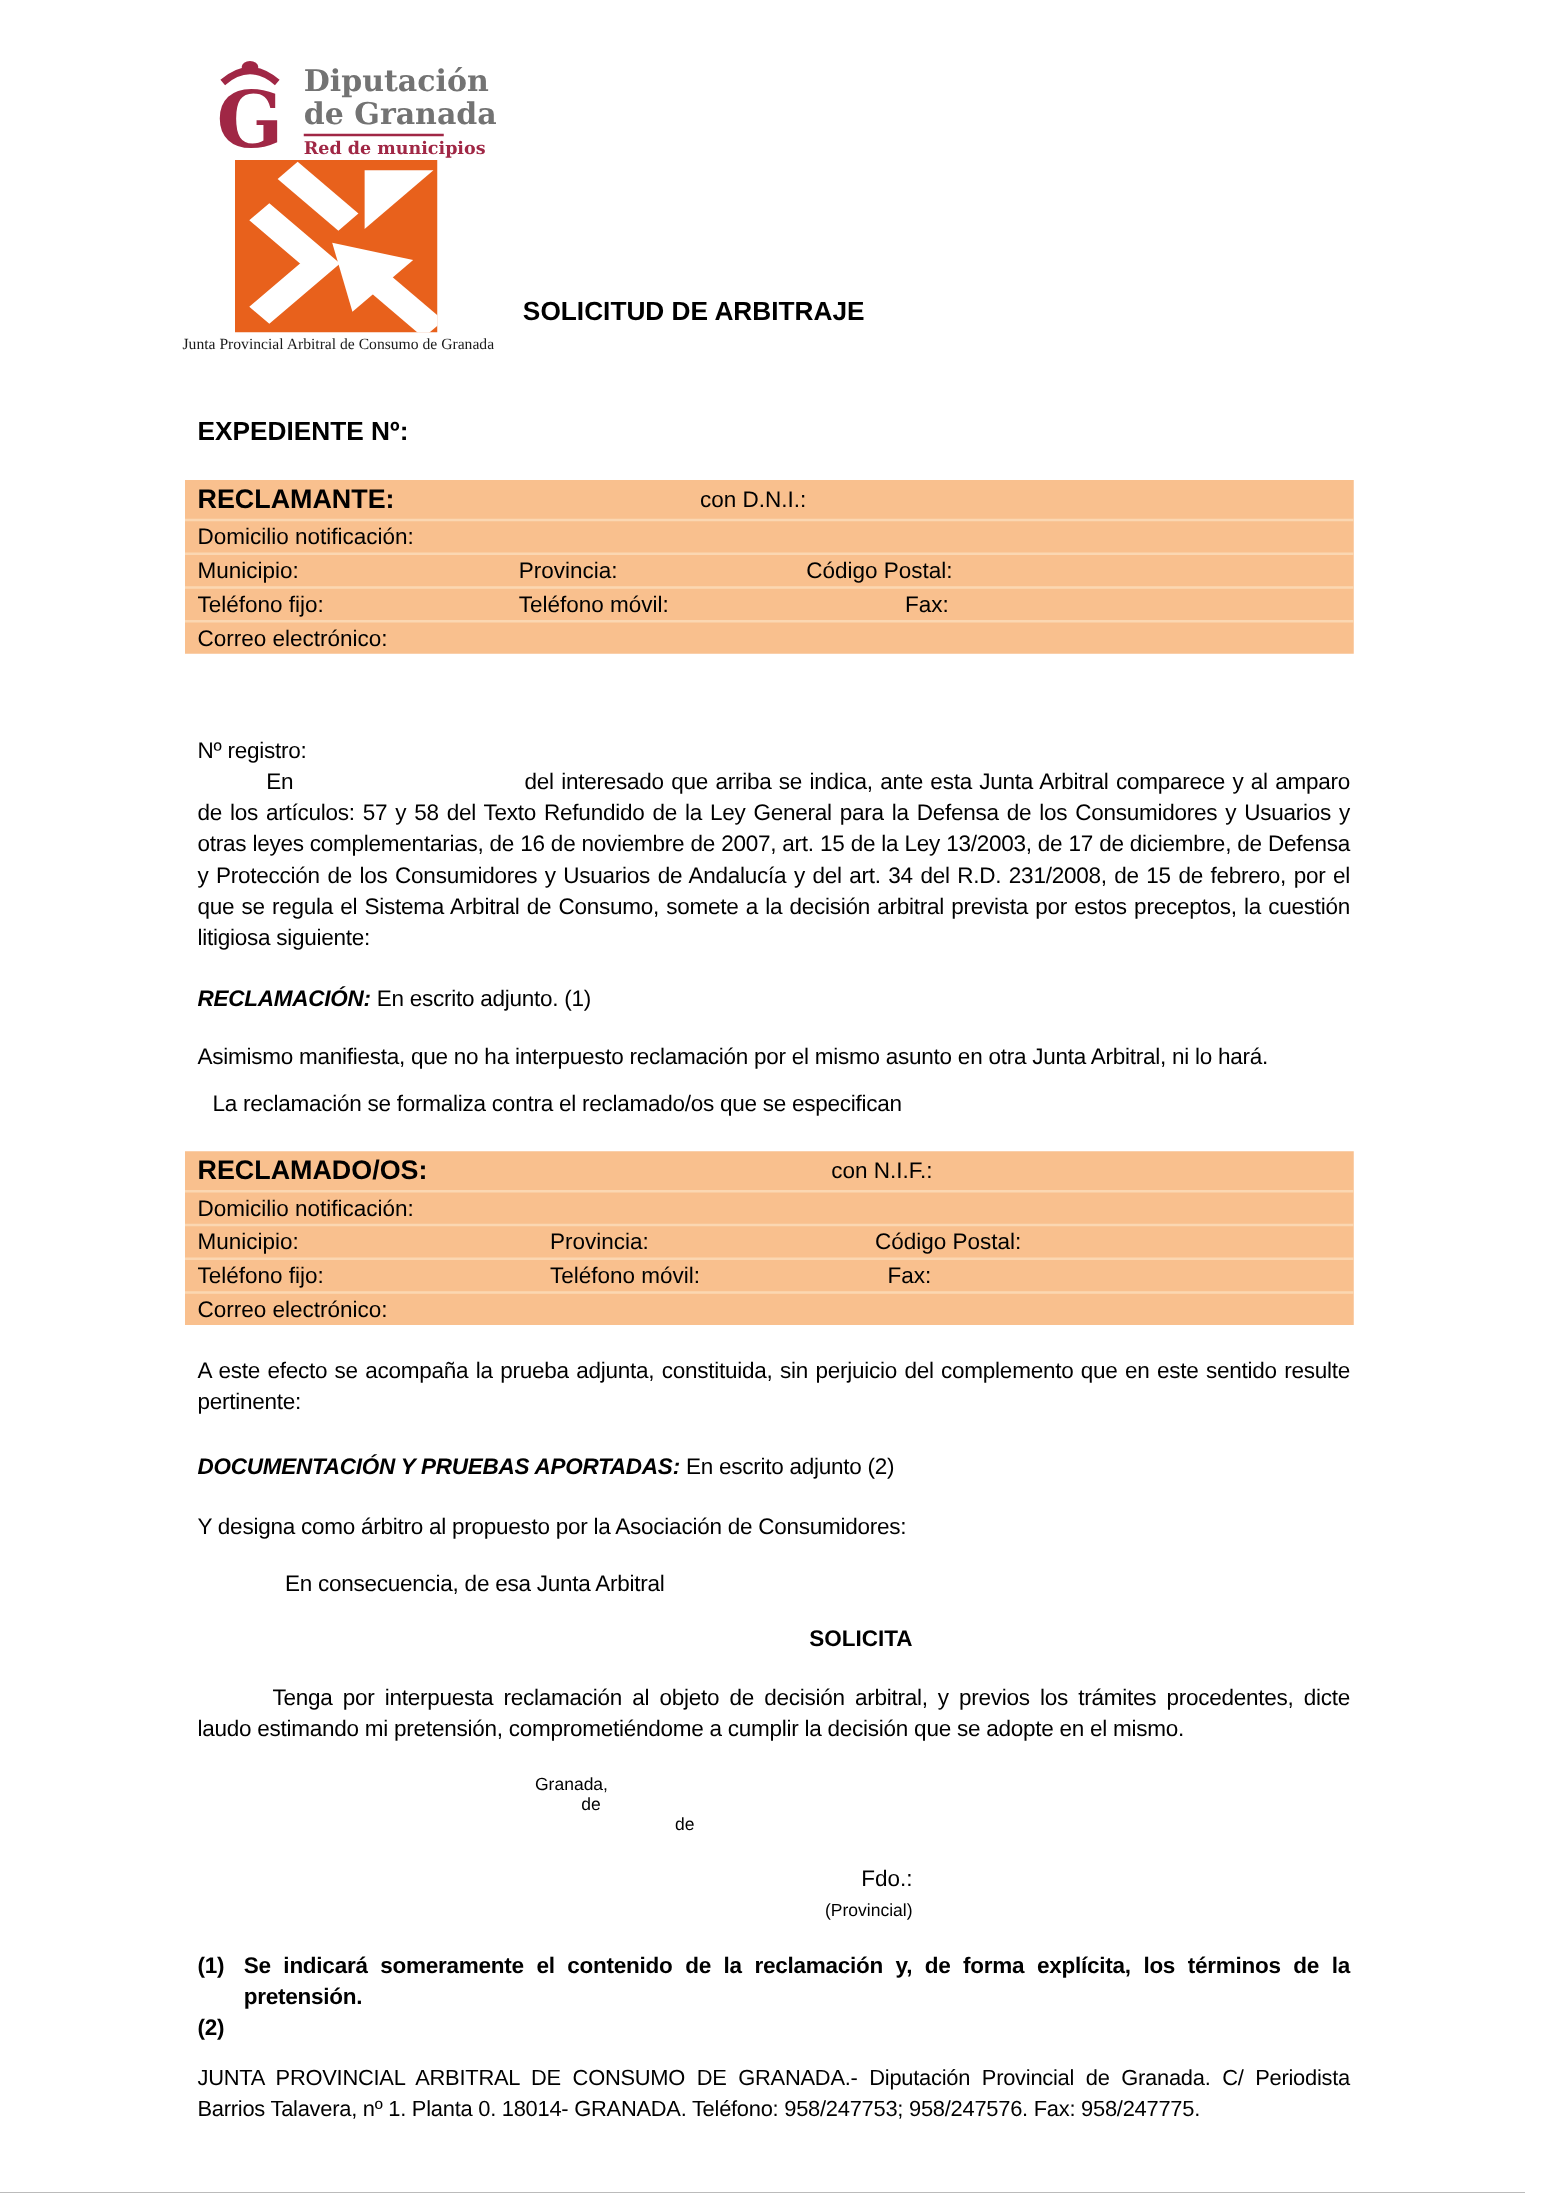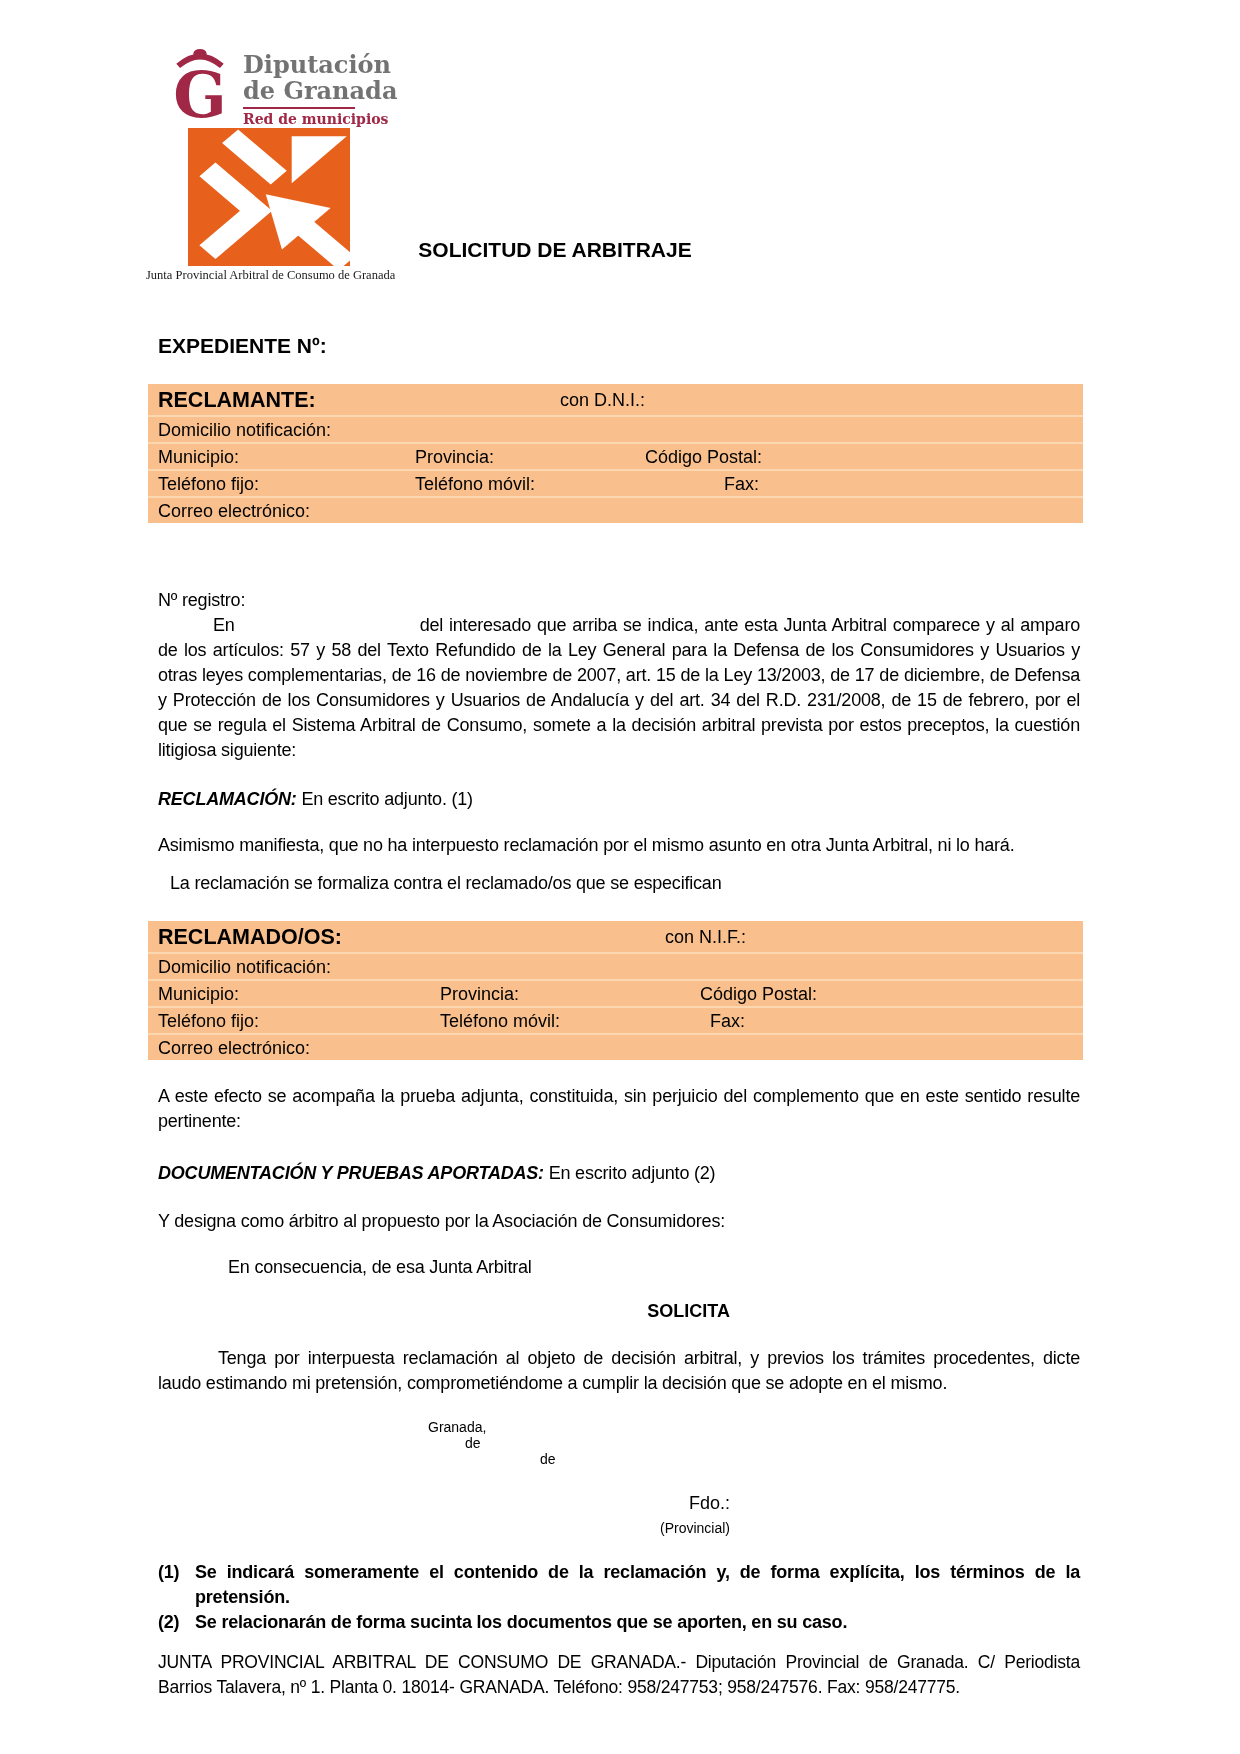--- a/index.html
+++ b/index.html
@@ -168,19 +168,18 @@
   <div class="center-col" style="top:1493px">Fdo.:</div>
   <div class="center-col signer" style="top:1520px">(Provincial)</div>
 
   <div class="footnotes">
     <div class="fn-item">
       <span class="fn-num">(1)</span>
       <span>Se indicará someramente el contenido de la reclamación y, de forma explícita, los términos de la pretensión.</span>
     </div>
     <div class="fn-item">
       <span class="fn-num">(2)</span>
-      <span>Se relacionarán de forma sucinta los documentos que se aporten, en su caso.</span>
     </div>
   </div>
 
   <div class="pagefooter">JUNTA PROVINCIAL ARBITRAL DE CONSUMO DE GRANADA.- Diputación Provincial de Granada. C/ Periodista Barrios Talavera, nº 1. Planta 0. 18014- GRANADA. Teléfono: 958/247753; 958/247576. Fax: 958/247775.</div>
 
 </div>
 
 </body></html>

